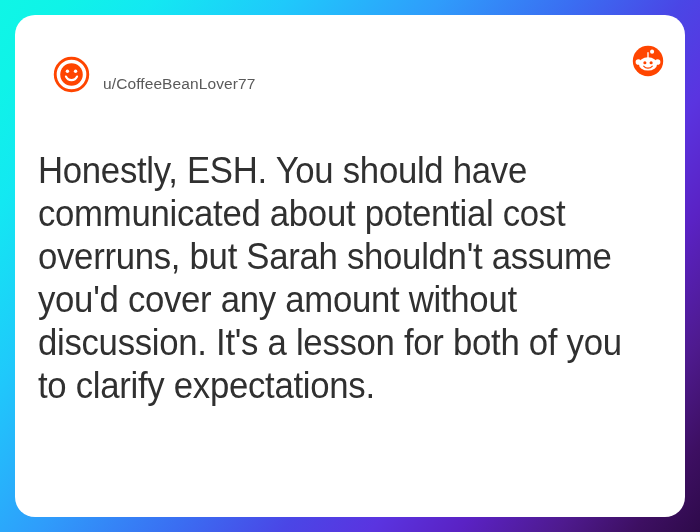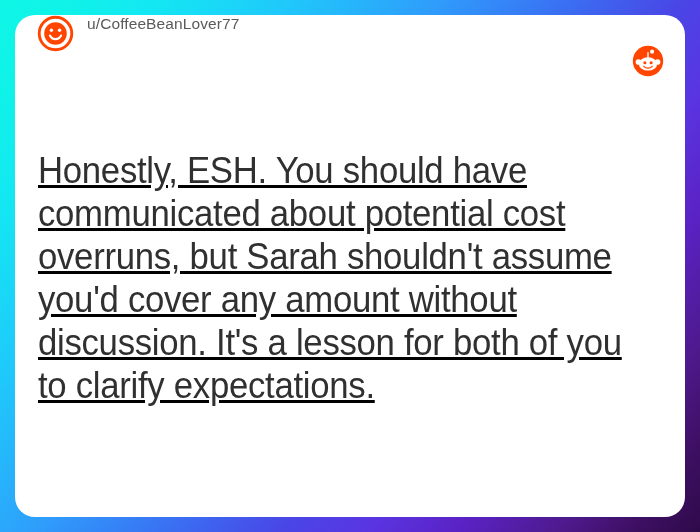--- a/index.html
+++ b/index.html
@@ -41,27 +41,27 @@
     height: 502px;
     box-sizing: border-box;
     background: #ffffff;
     border-radius: 20px;
     overflow: hidden;
   }
 
   
   .card-header {
     position: absolute;
-    left: 0;
+    left: 16px;
     top: 0;
     right: 0;
     height: 78px;
     display: flex;
-    align-items: flex-start;
-    padding: 0 22px 0 22px;
+    align-items: flex-end;
+    padding: 8px 22px 0 22px;
     box-sizing: border-box;
   }
 
   .avatar {
     width: 37px;
     height: 37px;
     flex: 0 0 37px;
     display: block;
   }
 
@@ -85,21 +85,20 @@
 
   
   .card-body {
     position: absolute;
     left: 0;
     top: 78px;
     right: 0;
     bottom: 0;
     padding: 56px 20px 3px 23px;
     box-sizing: border-box;
-    text-decoration: underline;
   }
 
   .post-text {
     margin: 0;
     font-size: 36px;
     line-height: 43px;
     color: #303030;
     font-weight: 400;
     letter-spacing: -0.3px;
     white-space: pre-line;

